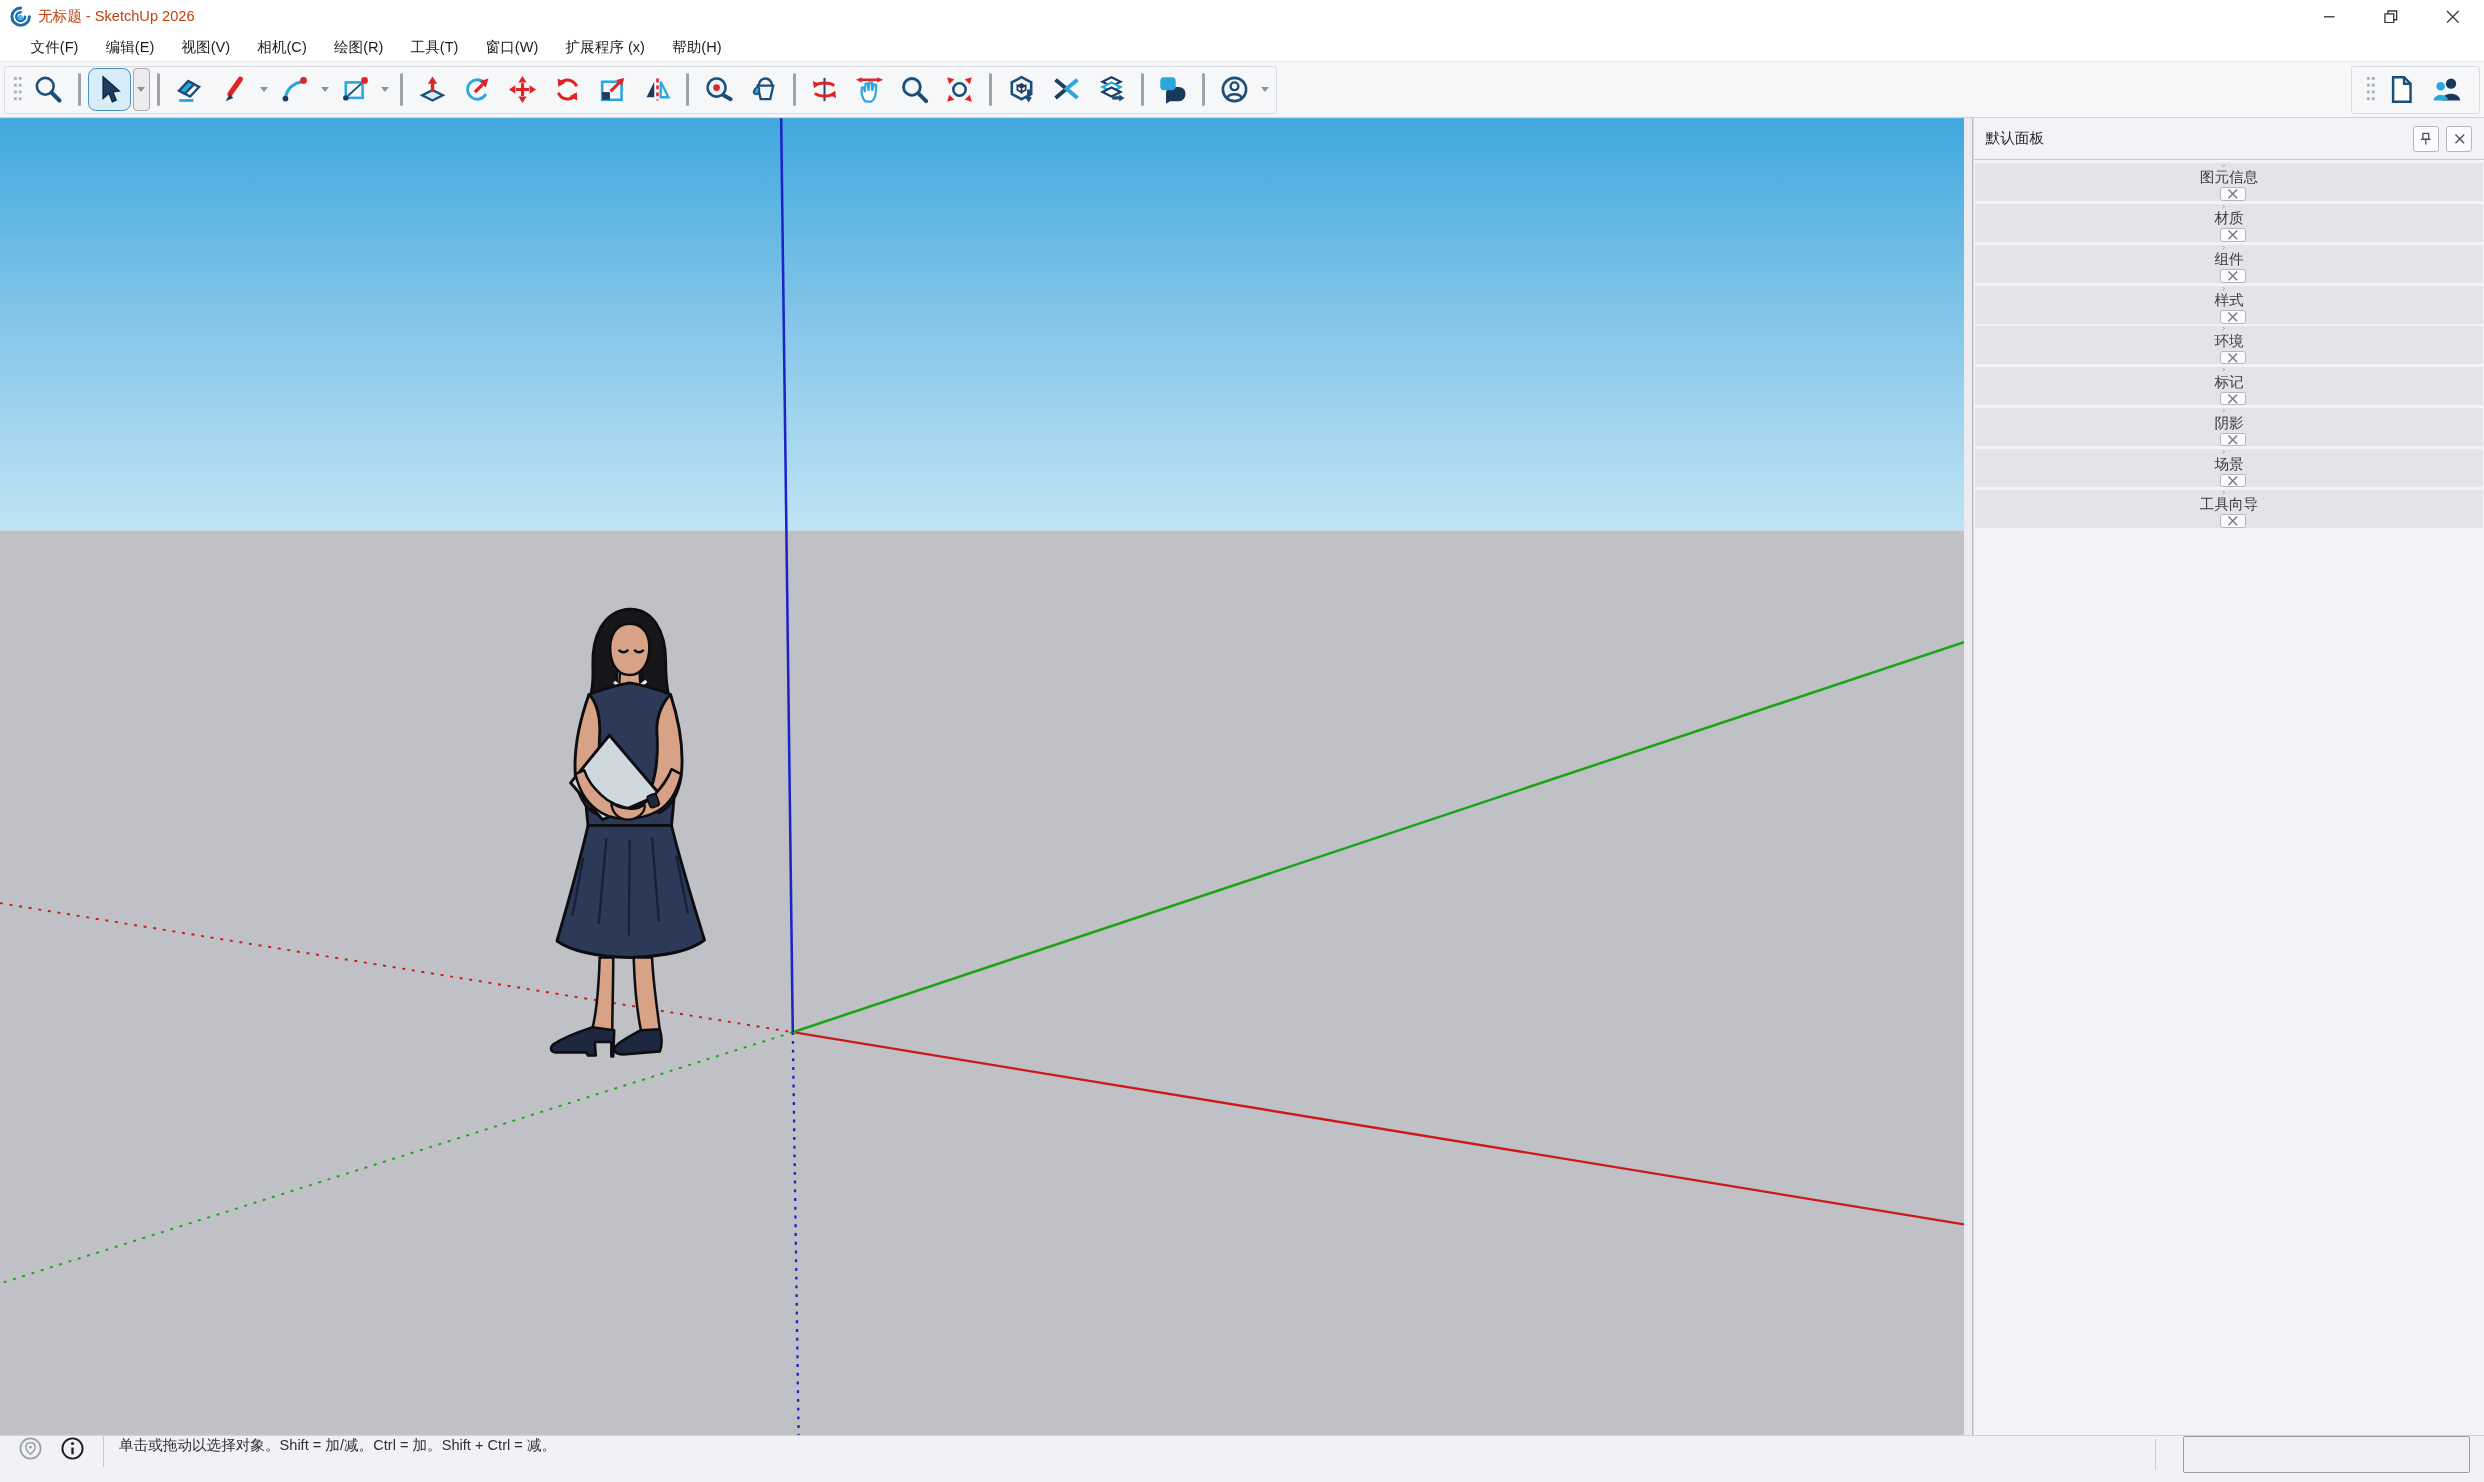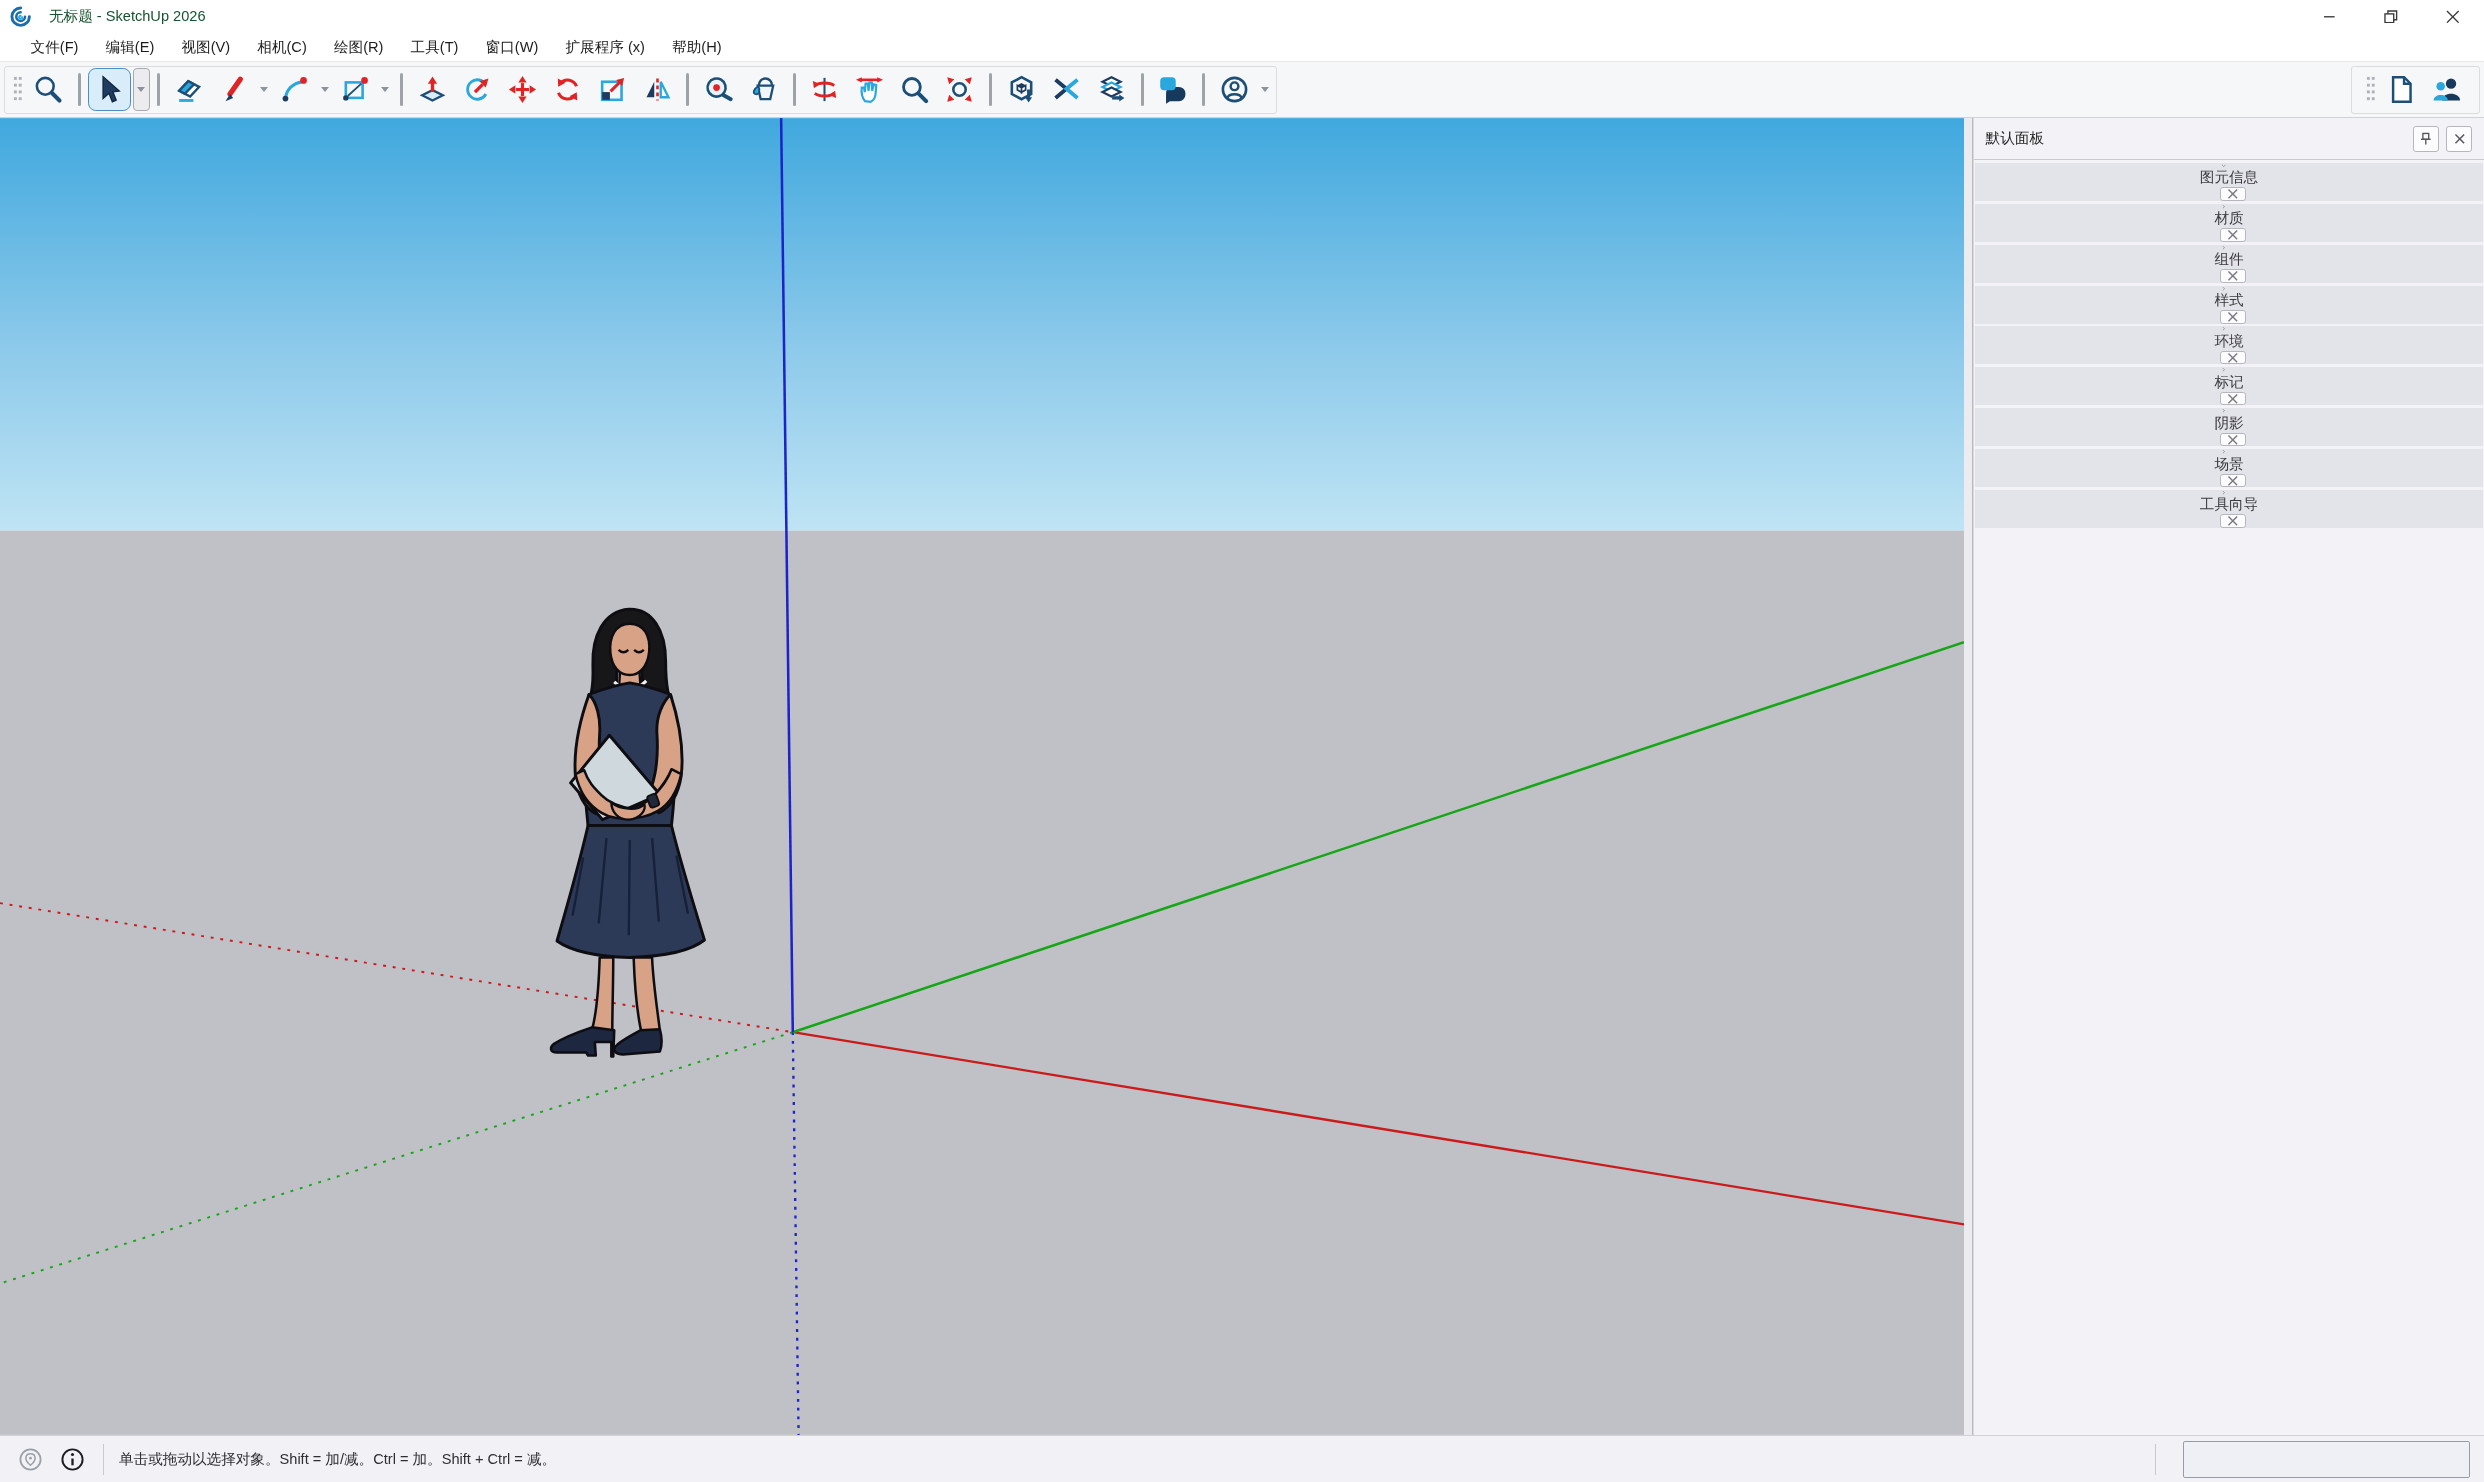--- a/index.html
+++ b/index.html
@@ -3,21 +3,21 @@
 <meta charset="utf-8">
 <style>
   * { margin:0; padding:0; box-sizing:border-box; }
   html,body { width:2484px; height:1483px; overflow:hidden; background:#fff;
     font-family:"Liberation Sans", sans-serif; }
 
   
   #titlebar { position:absolute; left:0; top:0; width:2484px; height:33px; background:#ffffff;
     display:flex; align-items:center; }
   #titlebar .logo { margin-left:9.7px; width:21.3px; height:21.3px; }
-  #titlebar .title { margin-left:18px; font-size:14.6px; color:#14532d; }
+  #titlebar .title { margin-left:7px; font-size:14.6px; color:#c2410c; }
   #titlebar .spacer { flex:1; }
   .win-btn { width:62px; height:33px; display:flex; align-items:center; justify-content:center; }
 
   
   #menubar { position:absolute; left:0; top:33px; width:2484px; height:29px; background:#ffffff;
     display:flex; align-items:center; padding-left:17px; border-bottom:1px solid #e8e8ea; }
   .menu-item { font-size:14.6px; color:#1c1c1c; padding:3.9px 13.6px; }
 
   
   #toolbar { position:absolute; left:0; top:62px; width:2484px; height:56px; background:#f6f7f9;
@@ -54,21 +54,21 @@
   .sec-row { height:38px; margin:2.9px 1px 0 1px; background:#e3e3ea; display:flex; align-items:center;
     padding:0 9.7px;flex-direction:column; }
   .sec-row .chev { width:19.4px; height:19.4px; margin-right:11.6px; }
   .sec-row .sec-label { font-size:14.6px; color:#3a3a3f; flex:1; }
   #entity-body { height:340px; background:#f5f5fa; padding:13.6px 14.6px 0 14.6px; }
   #entity-body .msg { font-size:14.6px; font-weight:bold; color:#2b2b30; }
   #entity-body .divider { margin-top:12.6px; height:1px; background:#cdcdd3; }
 
   
   #statusbar { position:absolute; left:0; top:1435px; width:2484px; height:48px; background:#f1f1f6;
-    border-top:1px solid #d0d0d6; display:flex; align-items:center; }
+    border-top:1px solid #d0d0d6; display:flex; align-items:flex-start; }
   .sb-icon { margin-left:17.5px; width:25px; height:25px; }
   .sb-sep { width:1px; height:31px; background:#c9c9cf; margin:0 0 0 17.5px; }
   #sb-hint { margin-left:15.5px; font-size:14.6px; color:#2e2e33; }
   #sb-right { margin-left:auto; display:flex; align-items:center; }
   #measure-box { width:287px; height:37px; margin-right:13.6px; background:#eef0f5;
     border:1px solid #9a9aa4; border-radius:1.9px; font-size:14.6px; color:#222; padding:0 7.8px; outline:none; }
 </style>
 </head>
 <body>
 

